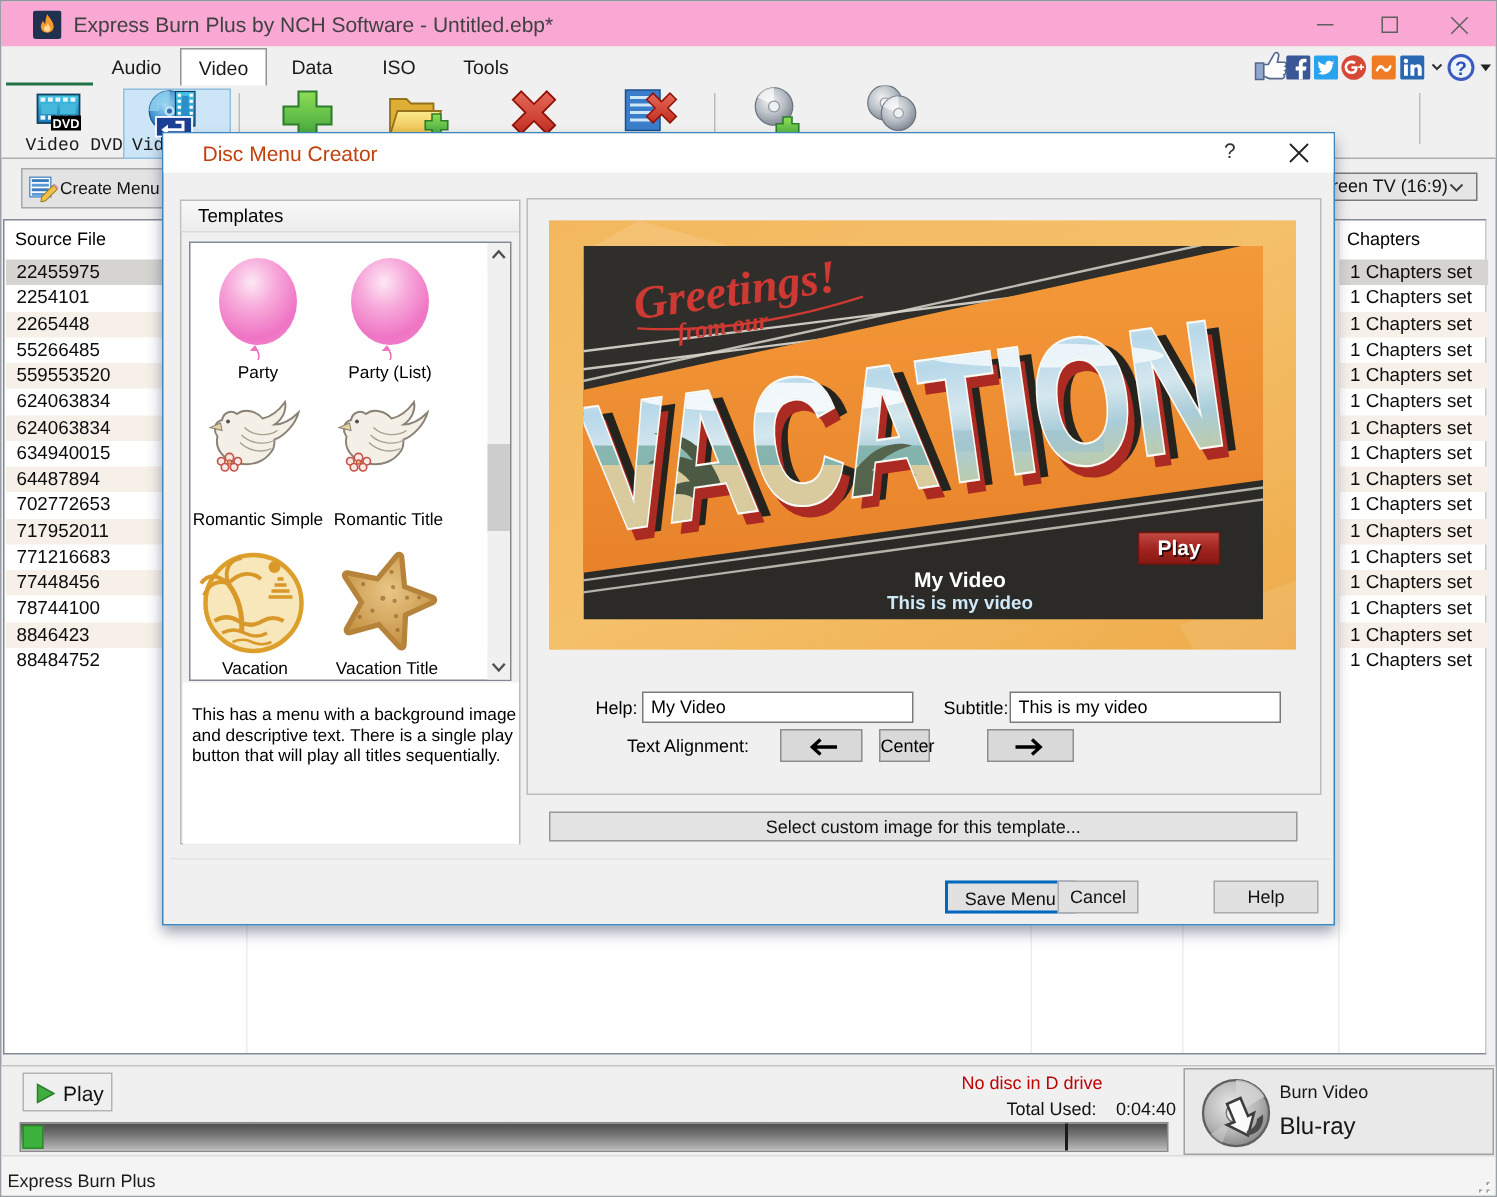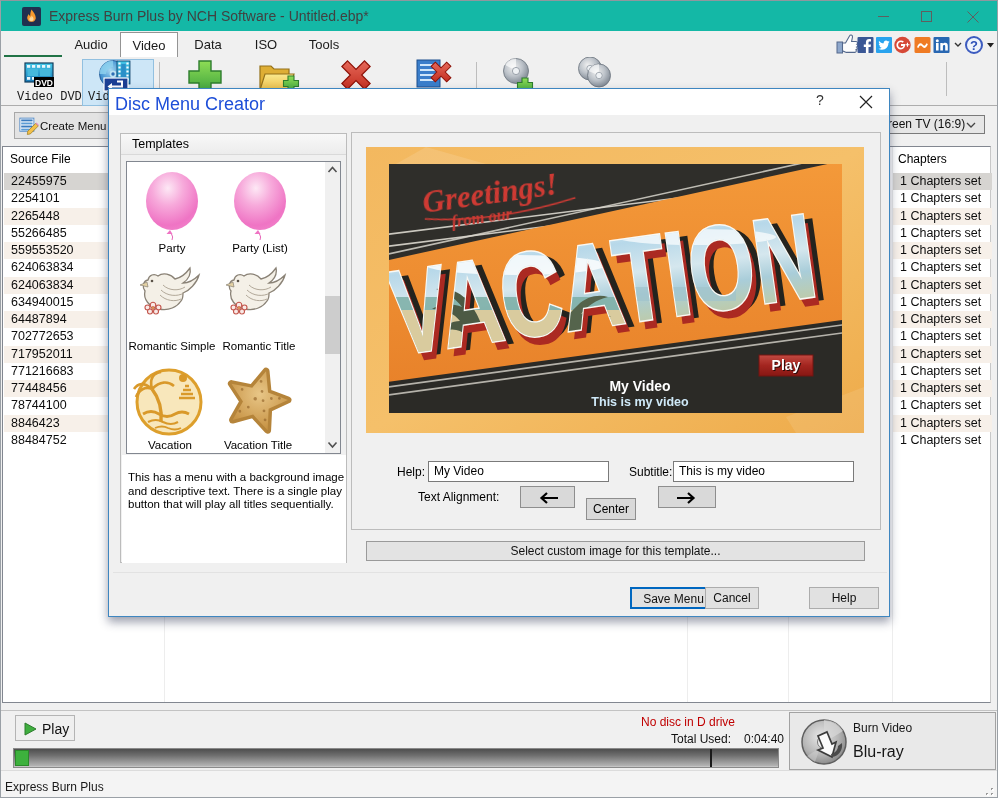--- a/index.html
+++ b/index.html
@@ -1,21 +1,21 @@
 <!DOCTYPE html>
 <html><head>
 <meta charset="utf-8">
 <style>
 * { margin:0; padding:0; box-sizing:border-box; }
 html,body { width:998px; height:798px; overflow:hidden; }
 body { font-family:"Liberation Sans", sans-serif; background:#f0f0f0; position:relative; }
 .abs { position:absolute; }
 .win { position:absolute; inset:0; border:1px solid #9aa0a6; border-top:1px solid #8f979e; }
 
-#titlebar { position:absolute; left:1px; top:1px; right:1px; height:30px; background:#14b8a6; }
+#titlebar { position:absolute; left:1px; top:1px; right:1px; height:30px; background:#f9a8d4; }
 #titletext { position:absolute; left:48px; top:7px; font-size:14px; color:#414141; }
 
 #menurow { position:absolute; left:1px; top:31px; right:1px; height:26px; background:#f0f0f0; }
 .tab { position:absolute; top:2px; height:24px; width:58px; text-align:center; font-size:13px; color:#1a1a1a; line-height:24px; }
 #tab-file { left:3px; background:#217346; color:#fff; height:25px;margin-top:22px; }
 #tab-video { background:#ffffff; border:1px solid #949494; border-bottom:none; top:1px; height:26px; line-height:25px; }
 
 #toolbar { position:absolute; left:1px; top:57px; right:1px; height:49px; background:#f0f0f0; border-bottom:1px solid #adadad; }
 .tsep { position:absolute; top:5px; height:34px; width:1px; background:#bdbdbd; }
 .tlabel { position:absolute; font-size:12px; color:#1a1a1a;font-family:Liberation Mono, monospace; }
@@ -342,21 +342,21 @@
       <g fill="#fdfdfd">
         <rect x="10" y="10" width="2" height="2"></rect>
         <rect x="10" y="5" width="2" height="2"></rect>
         <rect x="5" y="10" width="2" height="2"></rect>
       </g>
     </svg>
   </div>
 
 <div id="dialog">
   <div id="dlg-title">
-    <div class="abs" style="left:6px;top:5px;font-size:18px;color:#1d4ed8">Disc Menu Creator</div>
+    <div class="abs" style="left:26px;top:5px;font-size:14px;color:#c2410c">Disc Menu Creator</div>
     <div class="abs" style="left:707px;top:3px;font-size:14px;color:#333">?</div>
     <svg class="abs" style="left:750px;top:6px" width="14" height="14" viewBox="0 0 14 14" stroke="#222" fill="none" stroke-width="1.2">
         <path d="M1 1 L13 13 M13 1 L1 13"></path>
       </svg>
   </div>
 
   <div class="grp" style="left:11px;top:44px;width:227px;height:430px">
     <div style="position:absolute;left:0;top:0;right:0;height:21px;background:linear-gradient(#f8f8f8,#ececec);border-bottom:1px solid #d9d9d9"></div>
     <div class="abs" style="left:11px;top:3px;font-size:12.5px;color:#000">Templates</div>
     <div id="tpllist" style="position:absolute;left:5px;top:27px;width:215px;height:293px;background:#fff;border:1px solid #828790">
@@ -543,21 +543,21 @@
   </svg>
   </div>
   <div class="lbl" style="left:288px;top:376px">Help:</div>
   <div class="inp" style="left:319px;top:372px;width:181px;height:21px">My Video</div>
   <div class="lbl" style="left:520px;top:376px">Subtitle:</div>
   <div class="inp" style="left:564px;top:372px;width:181px;height:21px">This is my video</div>
   <div class="lbl" style="left:309px;top:401px">Text Alignment:</div>
   <div class="abtn" style="left:411px;top:397px;width:55px;height:22px"><svg width="22" height="12" viewBox="0 0 22 12" style="margin-top:5px">
         <path d="M21 6 L5 6 M10 1 L4.5 6 L10 11" stroke="#000" stroke-width="2.2" fill="none"></path>
       </svg></div>
-  <div class="abtn" style="left:477px;top:409px;width:50px;height:22px;font-size:12px;line-height:21px">Center</div>
+  <div class="abtn" style="left:477px;top:397px;width:34px;height:22px;font-size:12px;line-height:21px">Center</div>
   <div class="abtn" style="left:549px;top:397px;width:58px;height:22px"><svg width="22" height="12" viewBox="0 0 22 12" style="margin-top:5px">
         <path d="M1 6 L17 6 M12 1 L17.5 6 L12 11" stroke="#000" stroke-width="2.2" fill="none"></path>
       </svg></div>
   <div class="btn" style="left:257px;top:452px;width:499px;height:20px;line-height:19px;background:#e3e3e3;border-color:#9a9a9a">Select custom image for this template...</div>
   <div class="abs" style="left:4px;top:483px;width:774px;height:1px;background:#e2e2e2"></div>
   <div class="btn" style="left:521px;top:498px;width:87px;height:22px;line-height:20px;border:2px solid #0067c0">Save Menu</div>
   <div class="btn" style="left:596px;top:498px;width:54px;height:22px;line-height:20px">Cancel</div>
   <div class="btn" style="left:700px;top:498px;width:70px;height:22px;line-height:20px">Help</div>
 </div>
 

